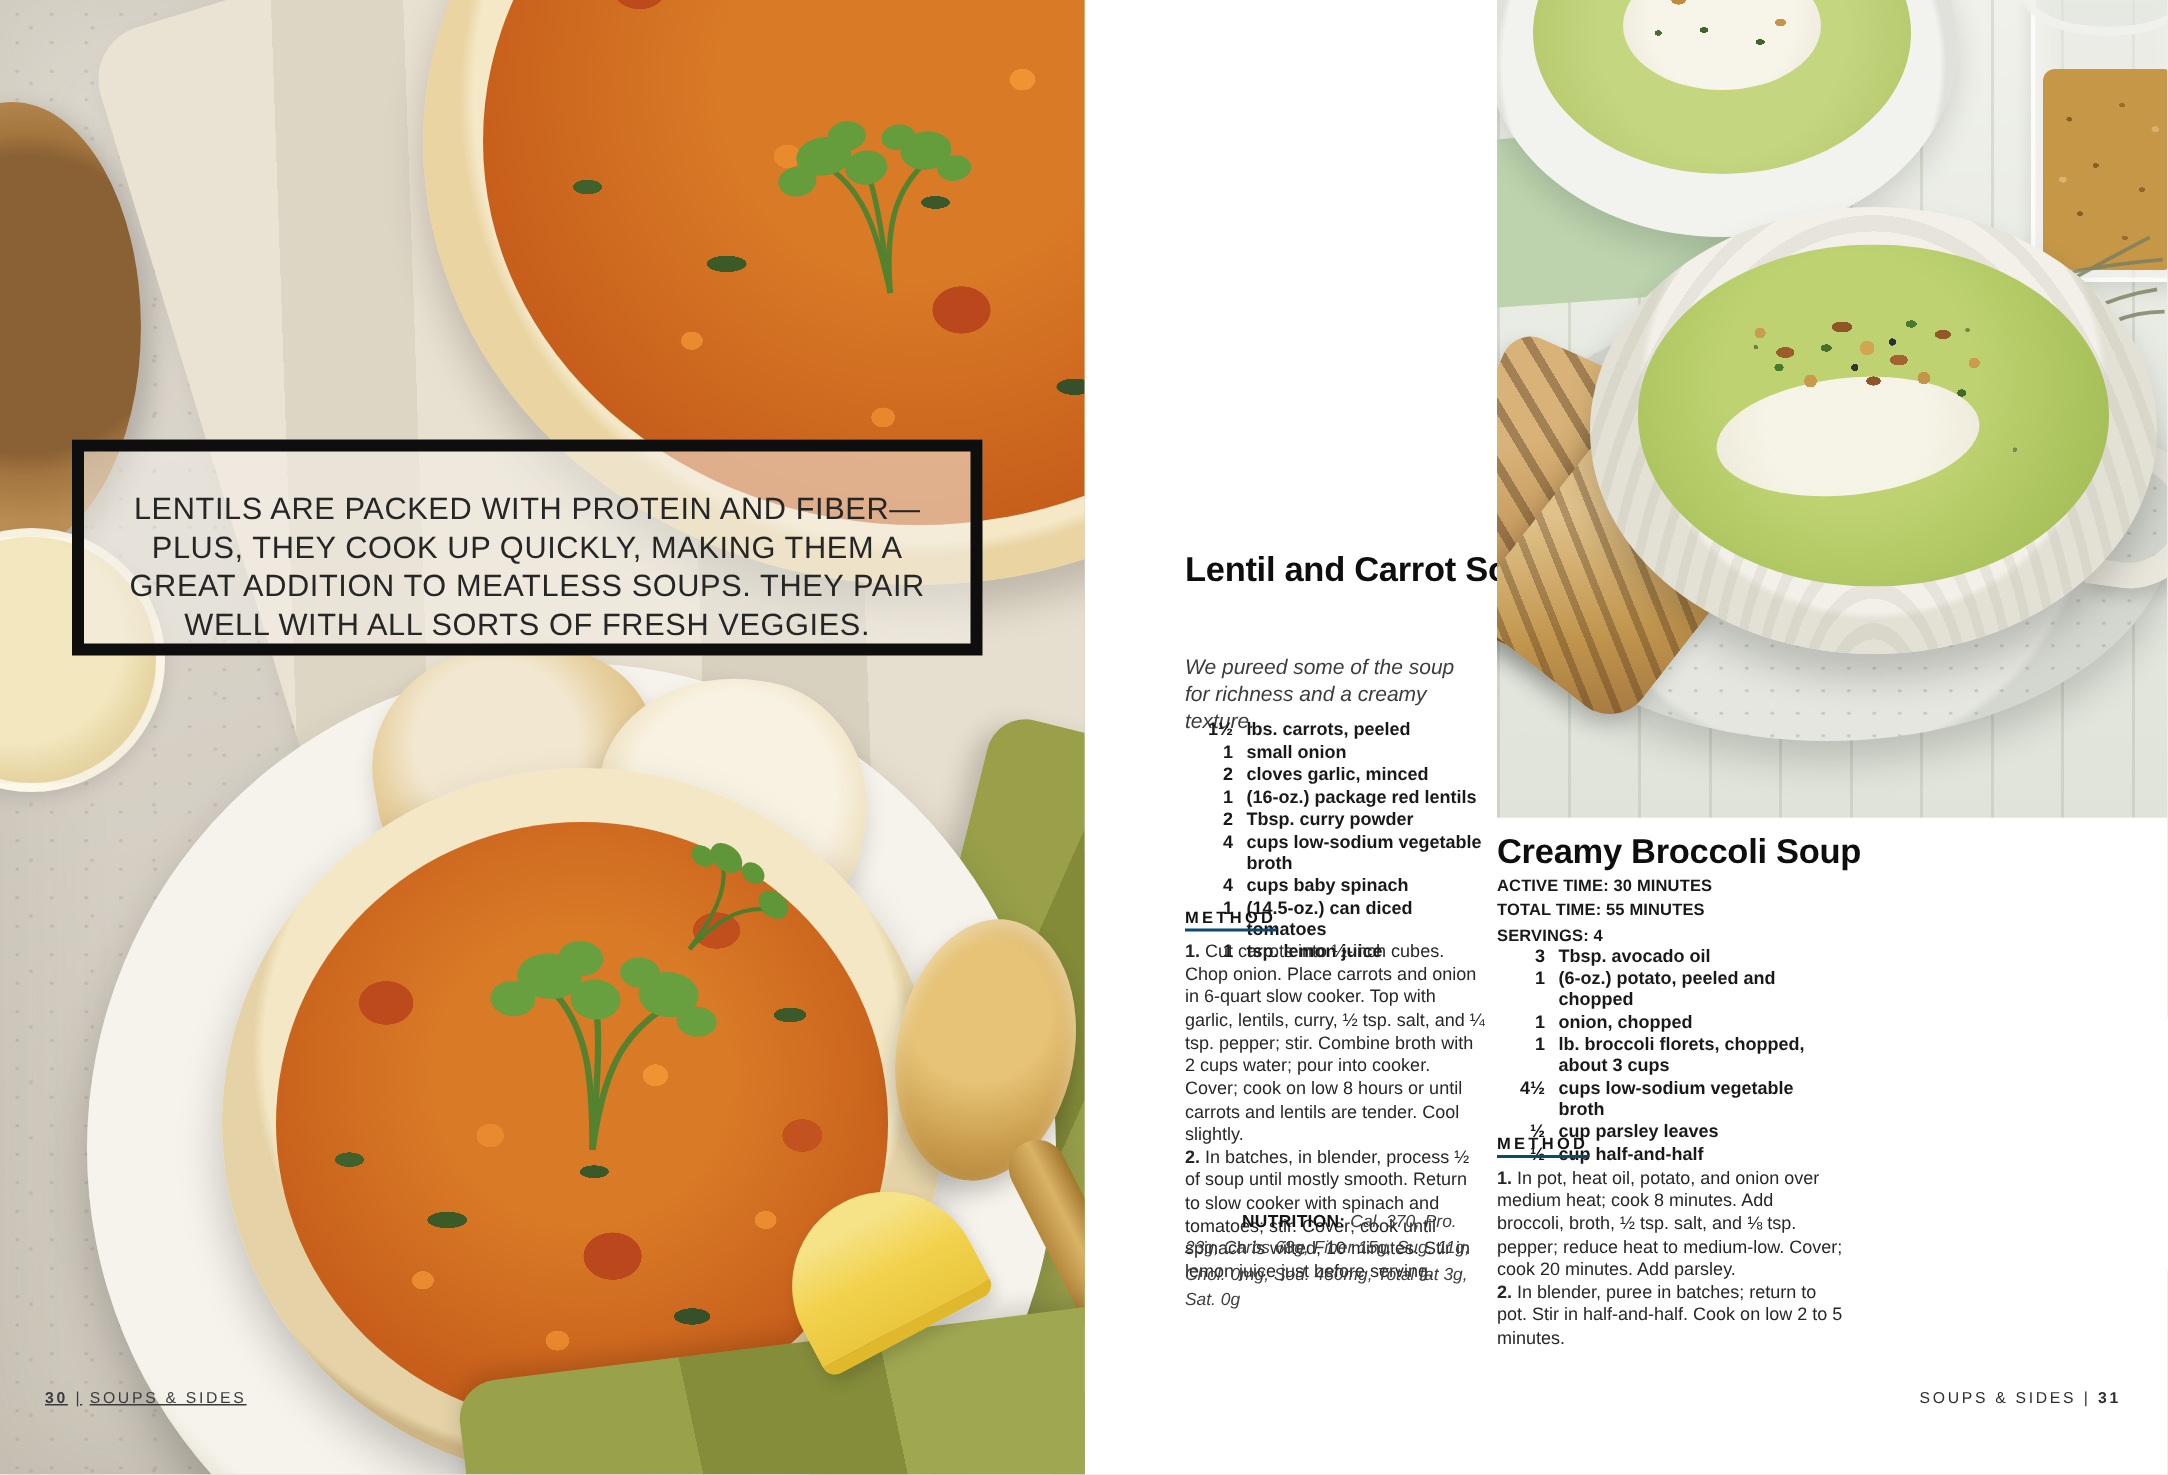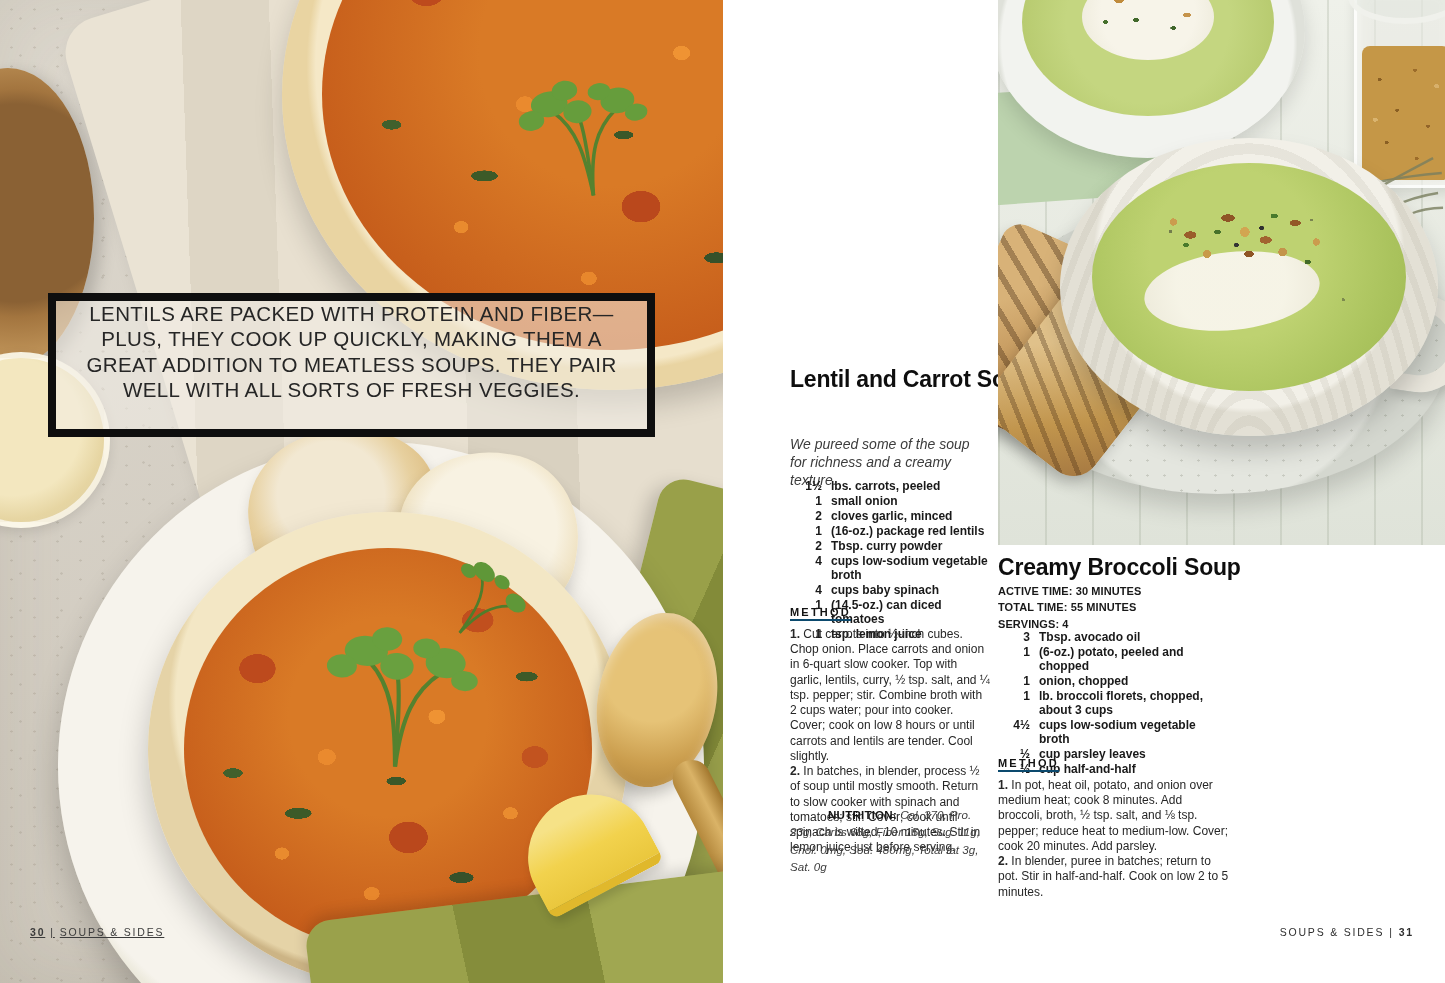--- a/index.html
+++ b/index.html
@@ -89,21 +89,21 @@
     border-radius:26px;
     background:linear-gradient(85deg,#9aa14b 0 32%,#858d3b 32% 58%,#a0a751 58% 100%);
     box-shadow:0 -6px 14px rgba(0,0,0,.14); }
   .lemon { position:absolute; left:522px; top:796px; width:126px; height:100px; transform:rotate(-28deg);
     border-radius:66px 66px 10px 10px;
     background:linear-gradient(180deg,#f6e287 0 20%,#f2d24d 60%,#eac73d 100%);
     border-bottom:9px solid #e0b82c; box-shadow:0 6px 10px rgba(0,0,0,.14); }
 
   .quote-box { position:absolute; left:48px; top:293px; width:607px; height:144px;
     border:8px solid #0e0e0e; background:rgba(242,239,231,.55);
-    display:flex; align-items:flex-start; justify-content:center; }
+    display:flex; align-items:flex-end; justify-content:center; }
   .quote-text { width:548px; text-align:center; font-size:20.5px; line-height:1.24;
     letter-spacing:.4px; color:#262626; }
 
   
   .photo-right { position:absolute; left:998px; top:0; width:447px; height:545px; overflow:hidden;
     background-color:#e7eae2;
     background-image:
       repeating-linear-gradient(90deg, rgba(140,152,130,.22) 0 2px, transparent 2px 47px),
       linear-gradient(180deg,#eff1ea 0%, #dfe3d9 100%); }
   .mint-cloth { position:absolute; left:-18px; top:86px; width:235px; height:112px; transform:rotate(-4deg);

